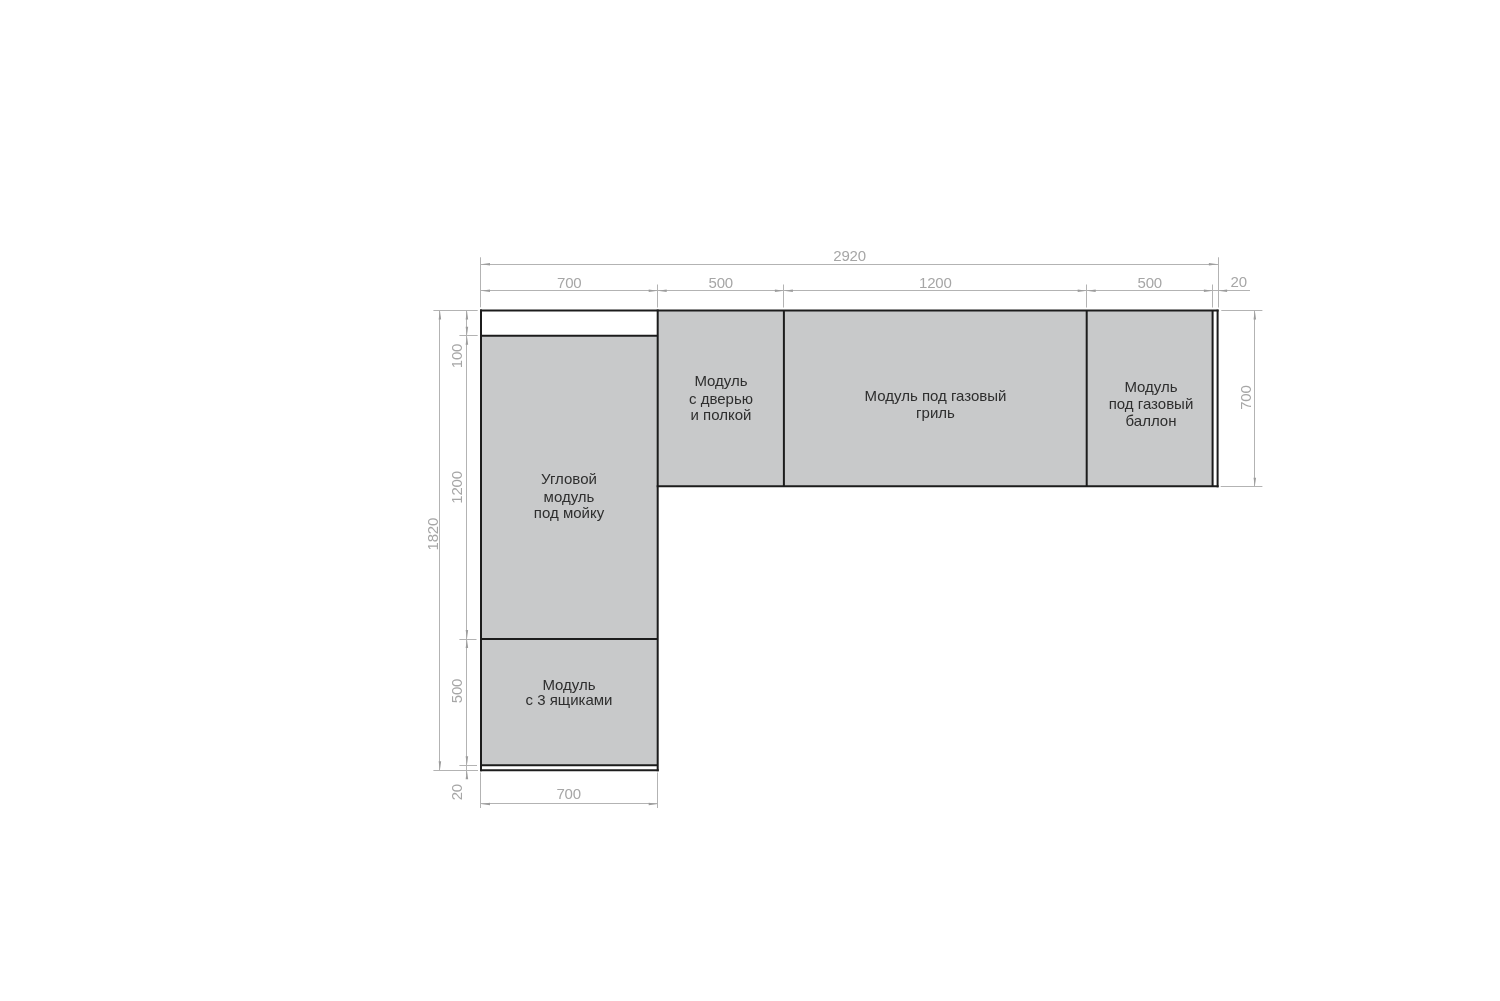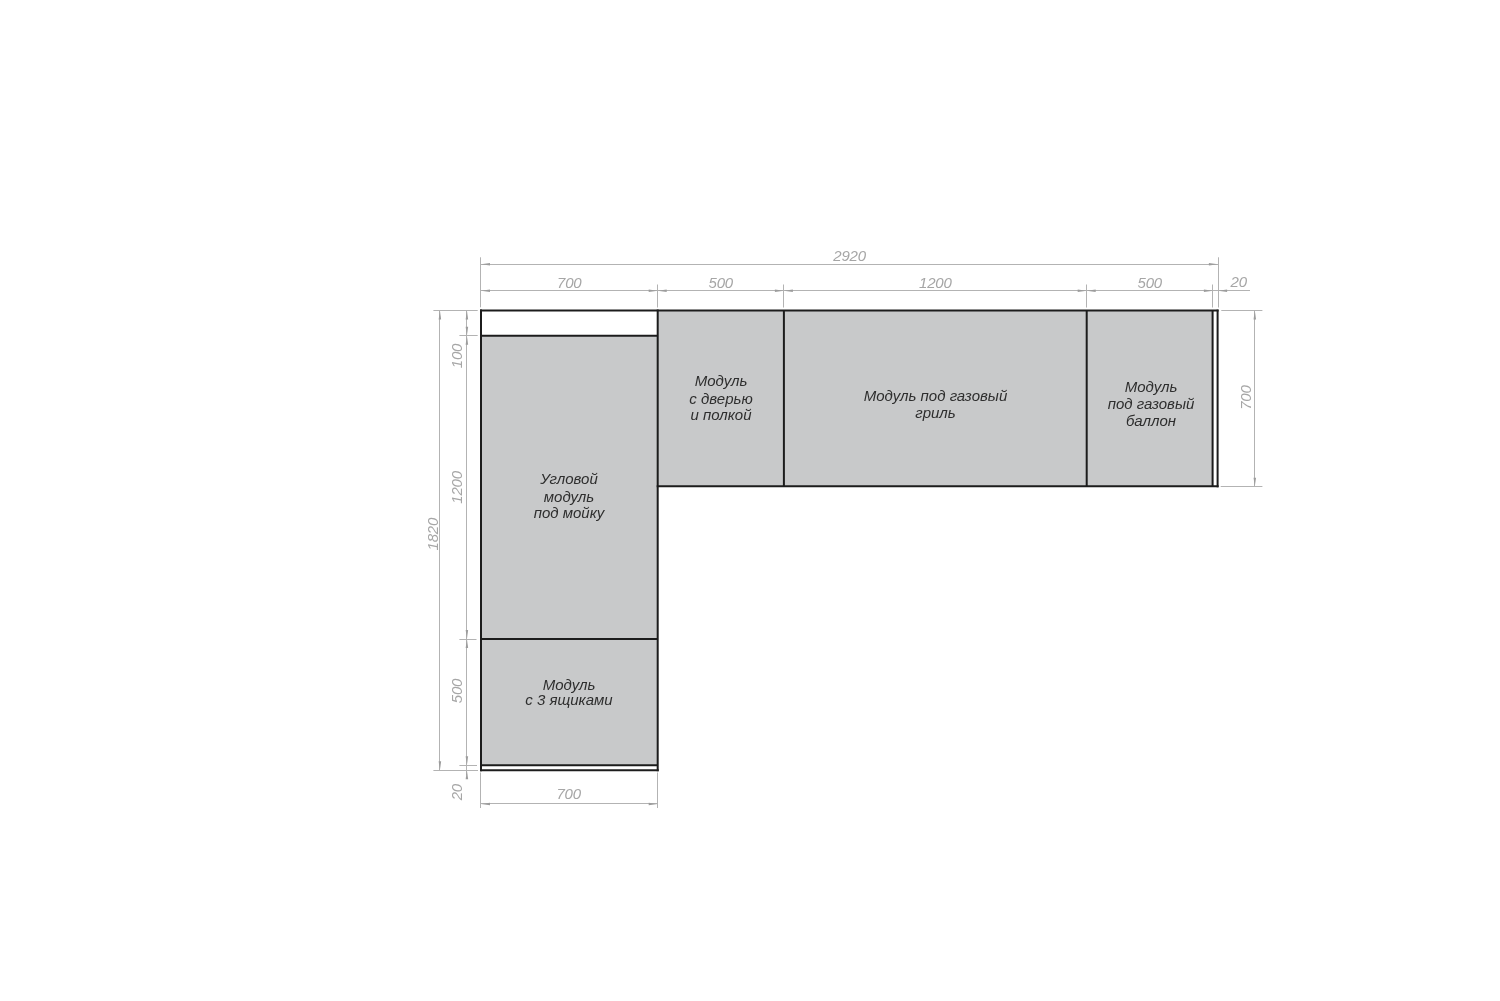--- a/index.html
+++ b/index.html
@@ -1,16 +1,16 @@
 <!DOCTYPE html>
 <html><head>
 <meta charset="utf-8">
 <style>
   html,body{margin:0;padding:0;background:#ffffff;}
-  .wrap{width:1372px;height:1001px;position:relative;background:#fff;will-change:transform;transform:translateZ(0);font-style:italic;}
+  .wrap{width:1372px;height:1001px;position:relative;background:#fff;will-change:transform;transform:translateZ(0);}
   text{font-family:"Liberation Sans", sans-serif;}
   .dimtxt{font-size:15px;fill:#a6a6a6;letter-spacing:-0.2px;}
   .lbl{font-size:15px;fill:#2e2e2e;}
 </style>
 </head>
 <body>
 <div class="wrap">
 <svg width="1500" height="1001" viewBox="0 0 1500 1001" xmlns="http://www.w3.org/2000/svg">
 
   <rect x="0" y="0" width="1500" height="1001" fill="#ffffff"></rect>

